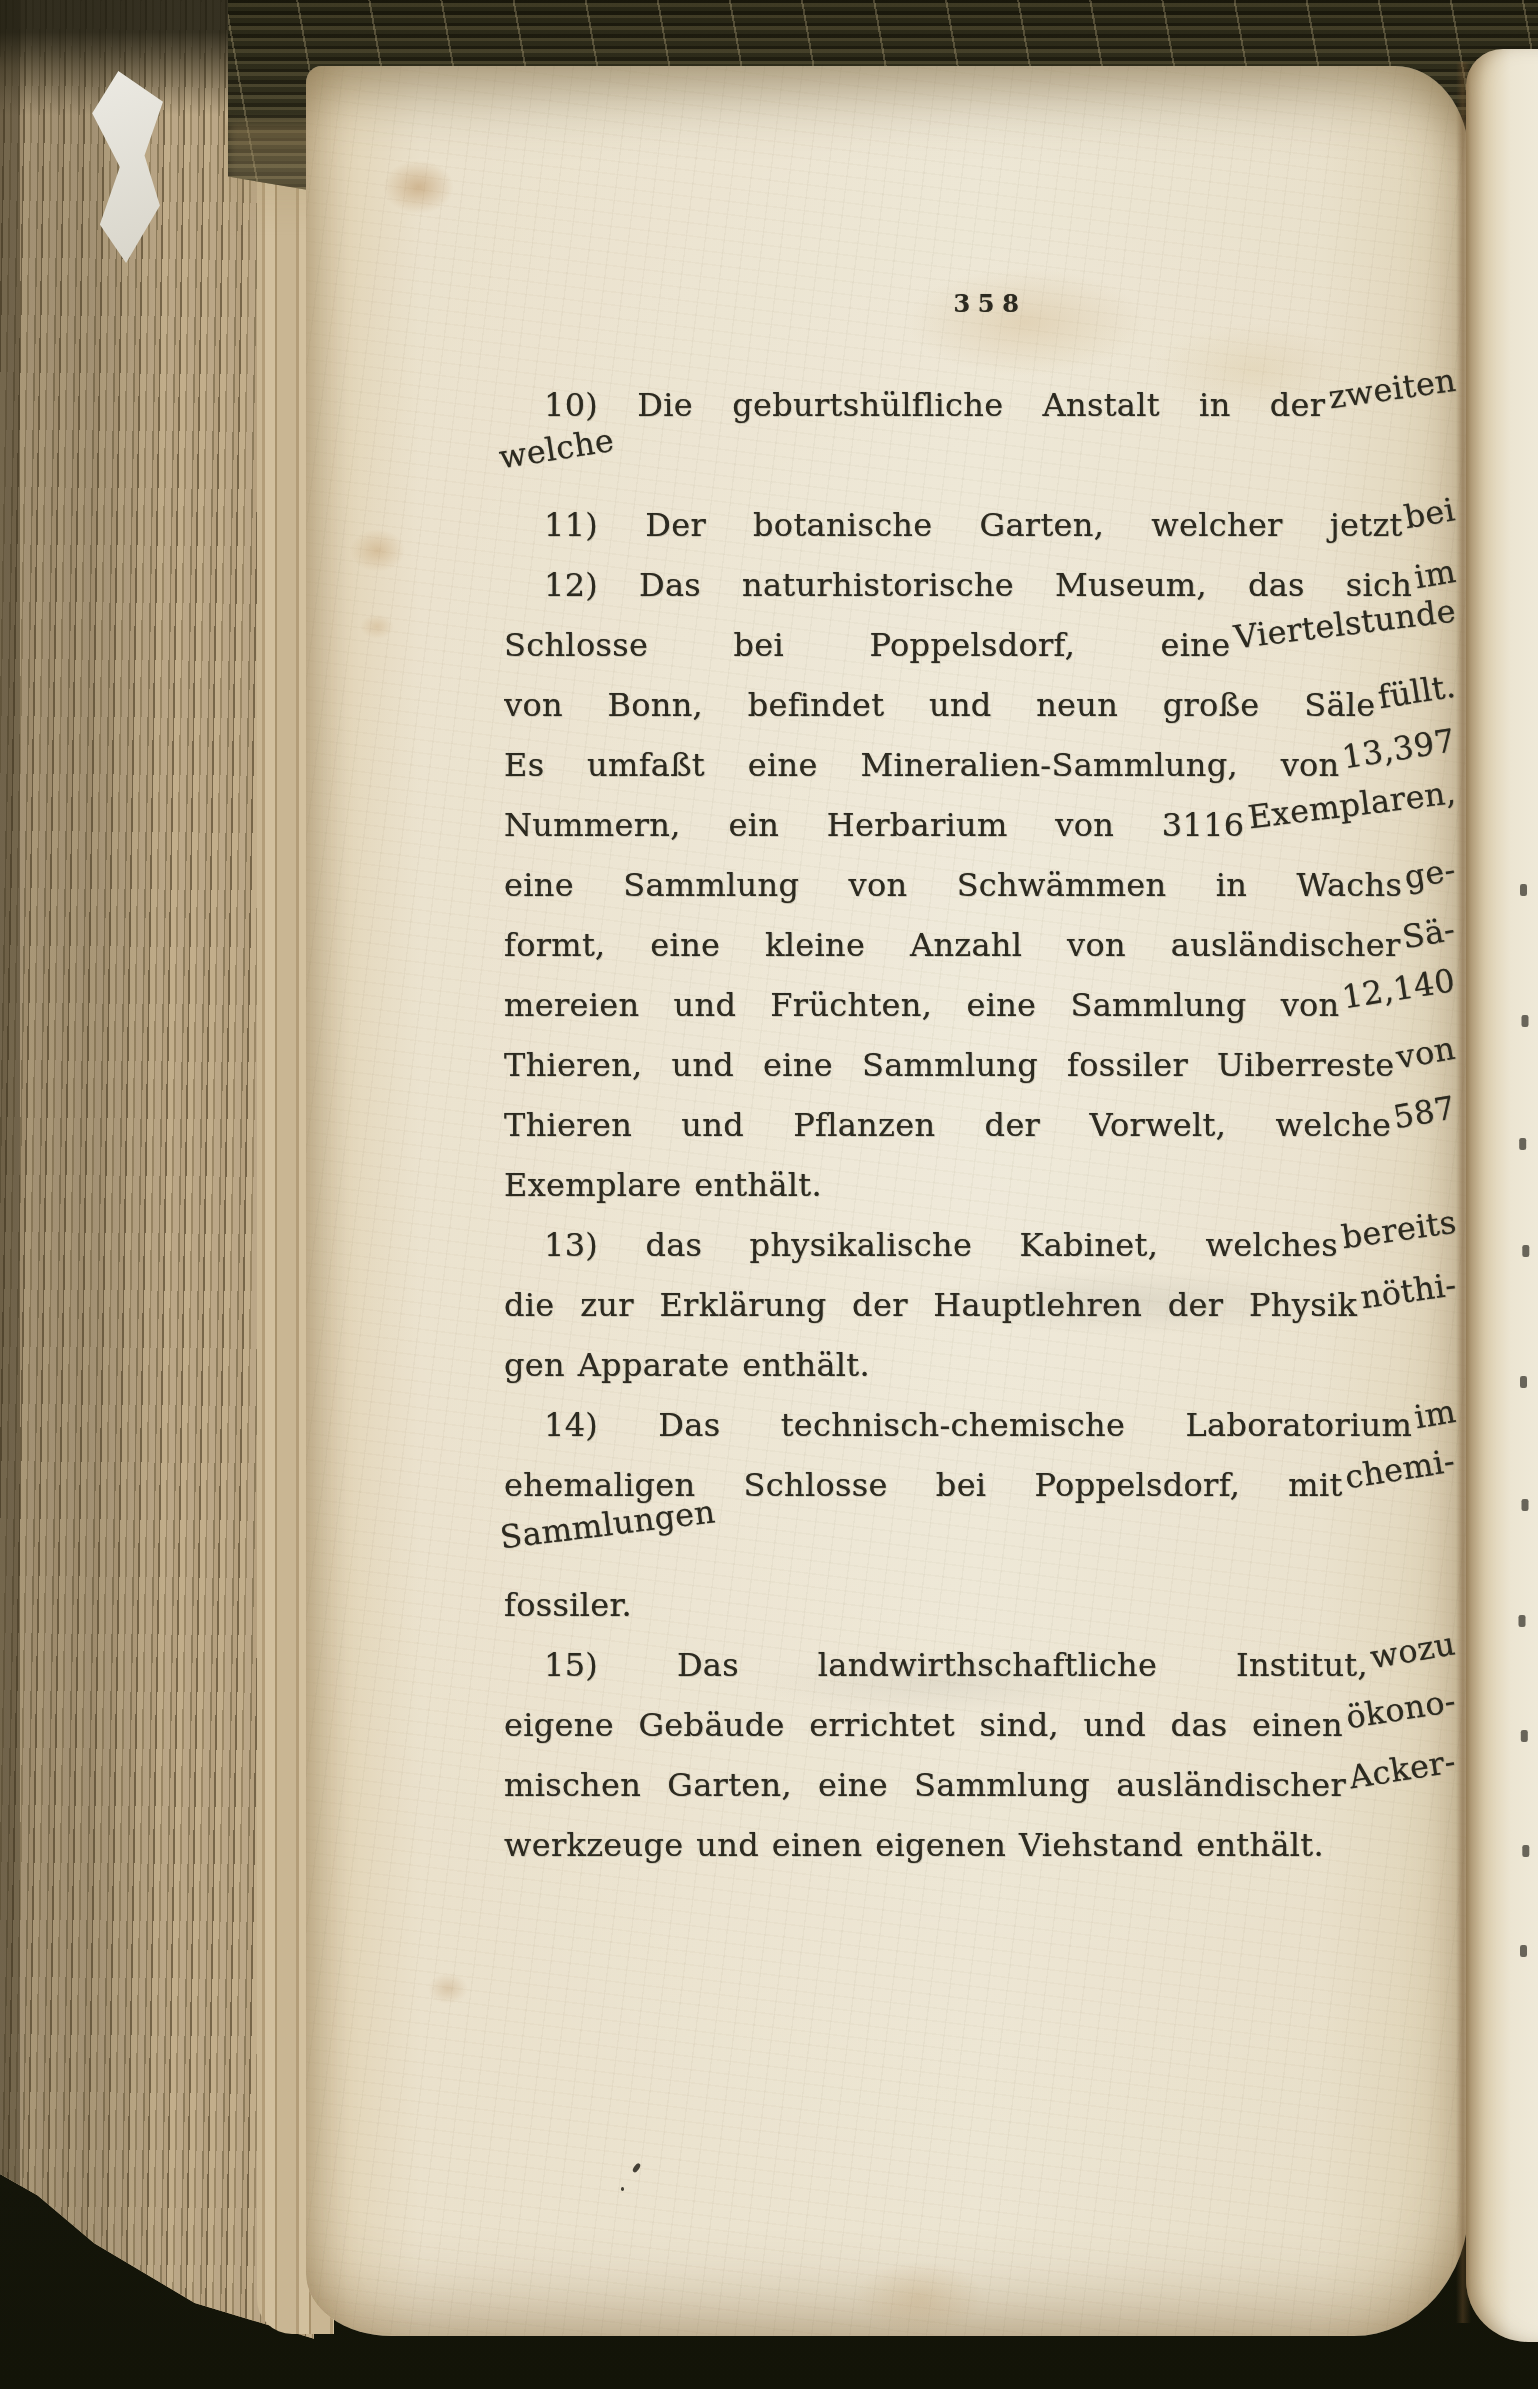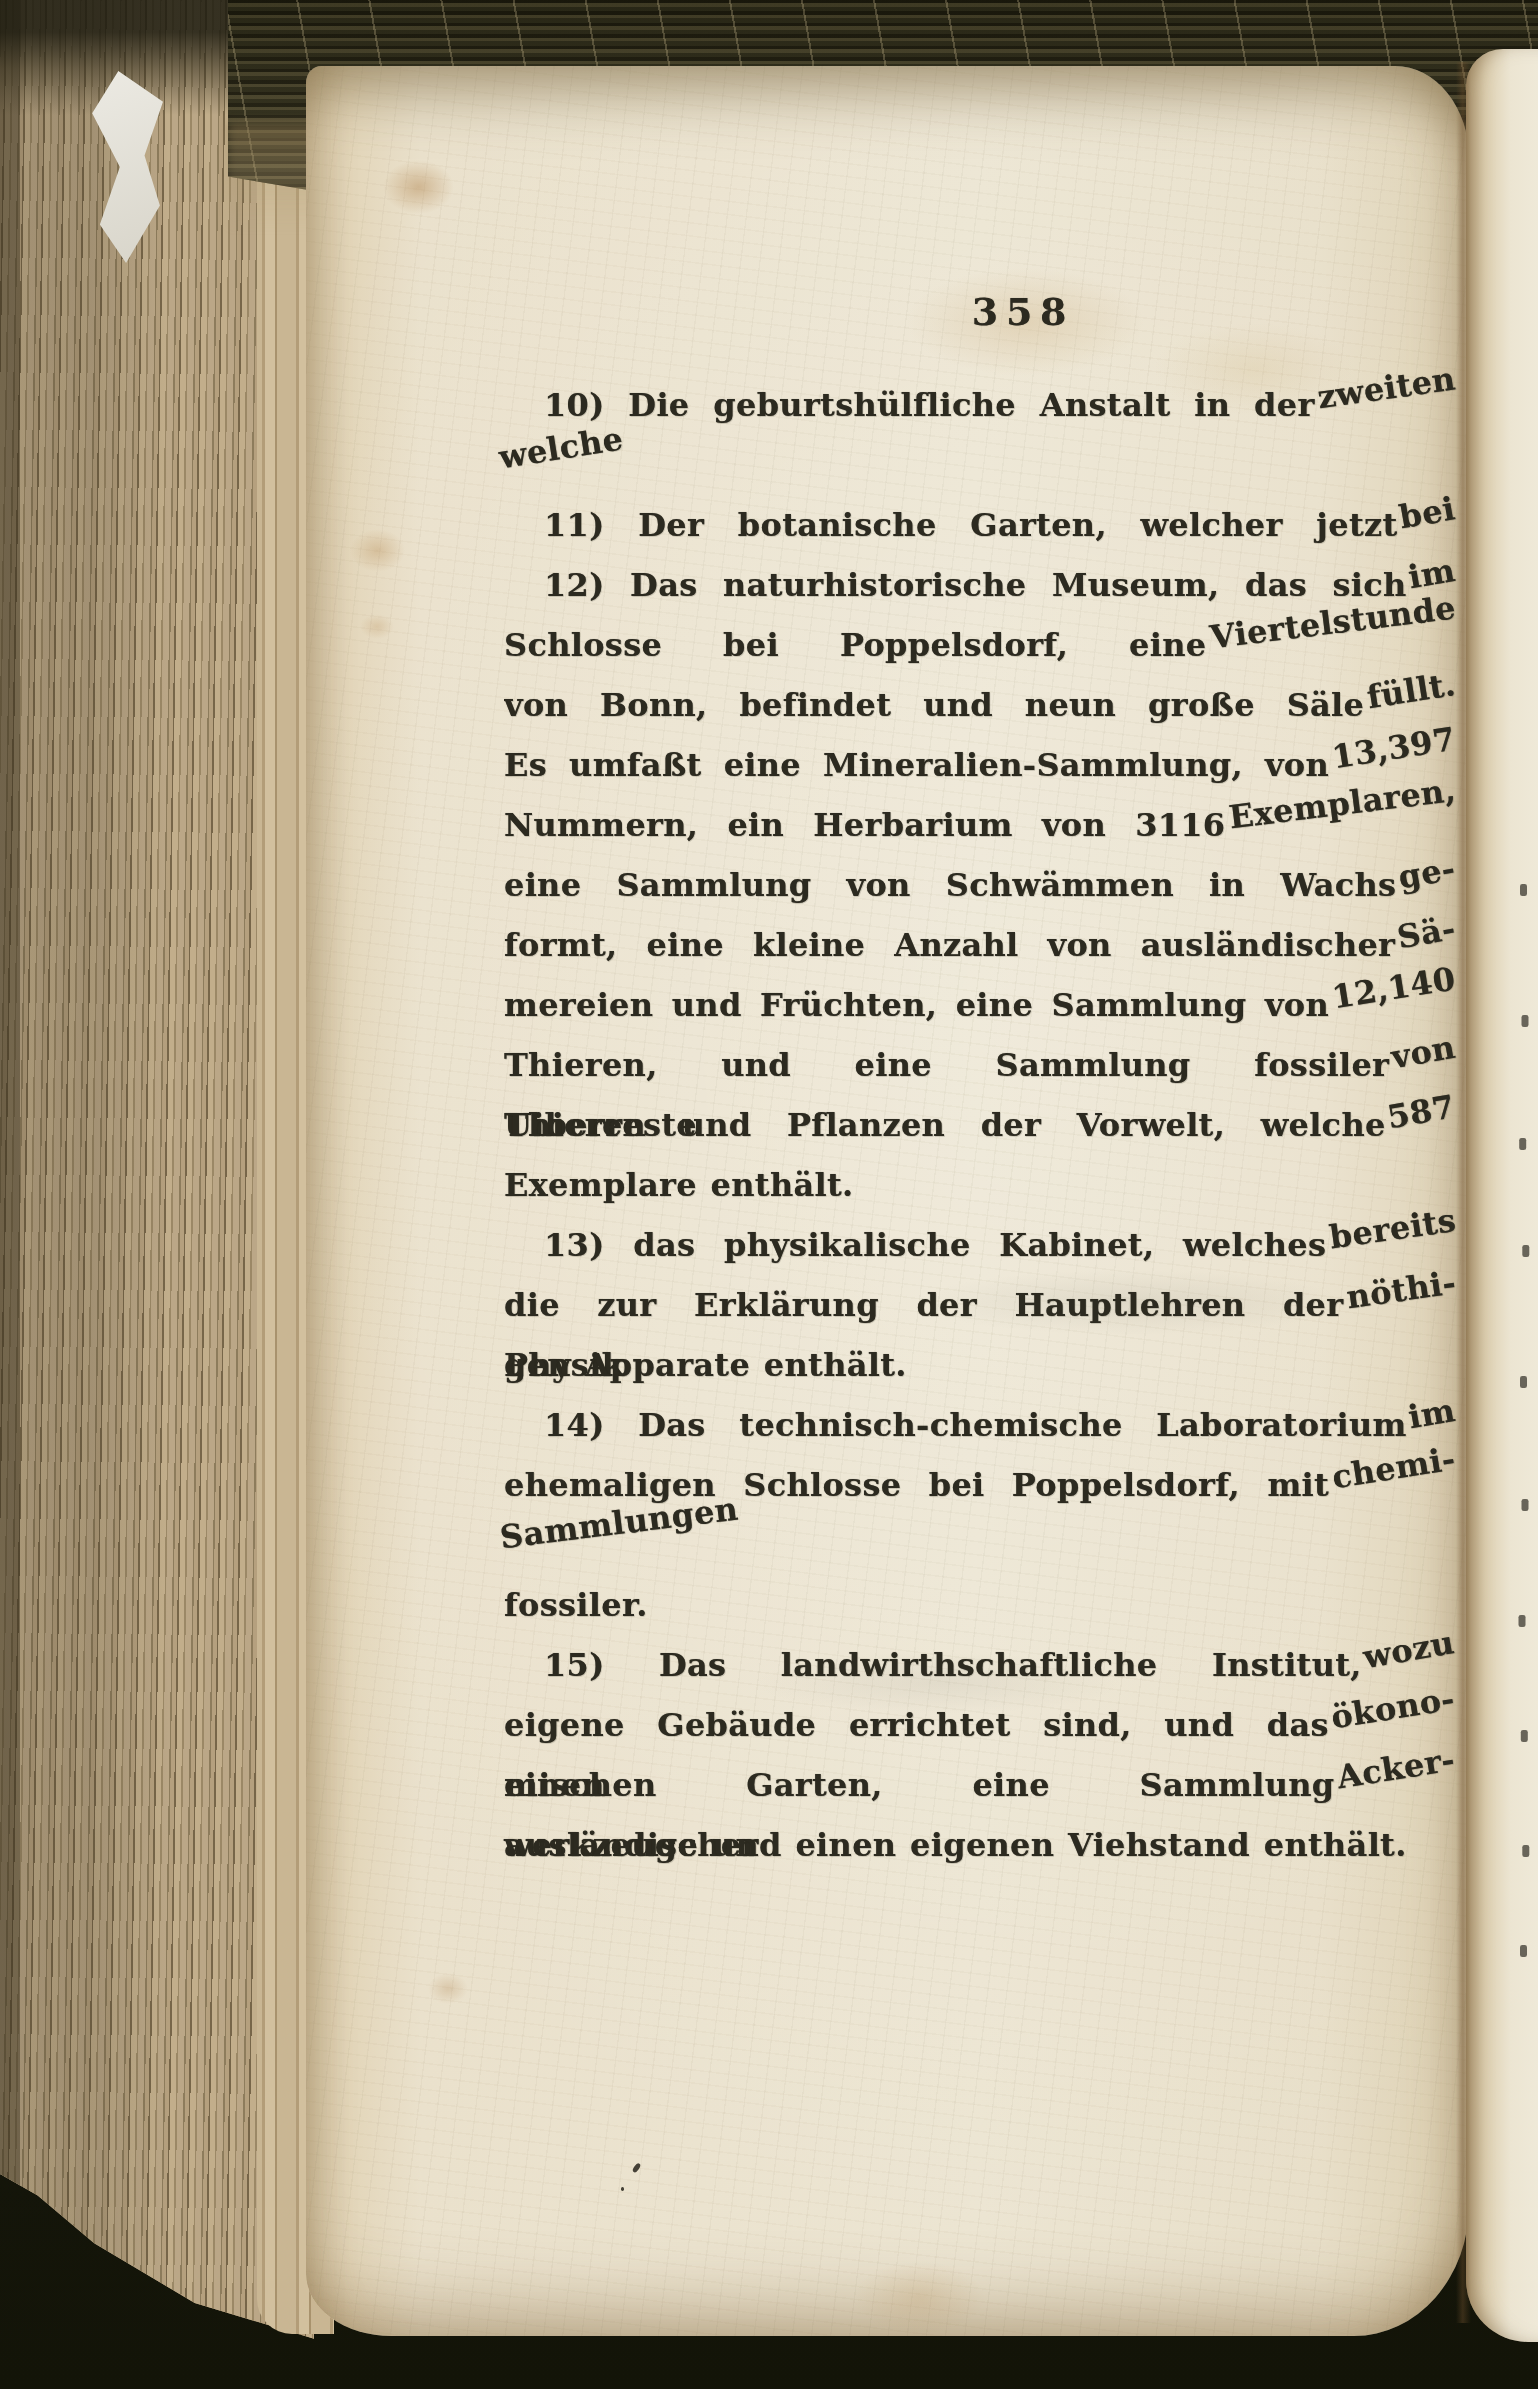--- a/index.html
+++ b/index.html
@@ -67,30 +67,30 @@
   .edge-glyphs{position:absolute;left:1520px;top:884px;width:7px;height:11.5px;z-index:8;
     background:#3c3930;border-radius:2.3px;opacity:.75;
     box-shadow:1.5px 131px 0 #3c3930,-0.8px 254px 0 #3c3930,2.3px 361px 0 #3c3930,0 492px 0 #3c3930,
                1.5px 615px 0 #3c3930,-1.5px 731px 0 #3c3930,0.8px 846px 0 #3c3930,2.3px 961px 0 #3c3930,0 1061px 0 #3c3930;}
 
   
   .stain{position:absolute;border-radius:50%;z-index:6;pointer-events:none;}
 
   
   .text-block{position:absolute;left:504px;top:375px;width:957px;z-index:10;
-    color:#2c2a20;font-size:32px;font-weight:700;letter-spacing:0.3px;word-spacing:2.3px;
+    color:#2c2a20;font-size:32px;font-weight:400;letter-spacing:0.3px;word-spacing:2.3px;
     text-shadow:0 0 0.8px rgba(44,40,28,.55),0.8px 0.8px 0 rgba(44,40,28,.14);}
   .line{display:flex;align-items:baseline;line-height:60px;height:60px;white-space:nowrap;}
   .line .main{flex:1 1 auto;text-align:justify;text-align-last:justify;padding-right:7.7px;white-space:normal;overflow:hidden;}
   .line.ind .main{text-indent:40px;}
   .line.last{display:block;}
   .line.last .main{text-align:left;text-align-last:left;padding-right:0;}
   .tail{display:inline-block;white-space:pre;transform-origin:0 88%;}
-  .page-number{position:absolute;left:869px;top:289px;width:308px;z-index:10;
-    text-align:center;color:#2c2a20;font-size:38px;font-weight:700;letter-spacing:7.7px;
+  .page-number{position:absolute;left:836px;top:289px;width:308px;z-index:10;
+    text-align:center;color:#2c2a20;font-size:24px;font-weight:700;letter-spacing:7.7px;
     text-shadow:0 0 0.8px rgba(44,40,28,.5);}
   .ink-speck{position:absolute;z-index:10;background:#454137;border-radius:45%;}
 </style>
 </head>
 <body>
 
 <div class="scene">
 
   <div class="edge-block"></div>
   <div class="edge-block-top-shade"></div>

